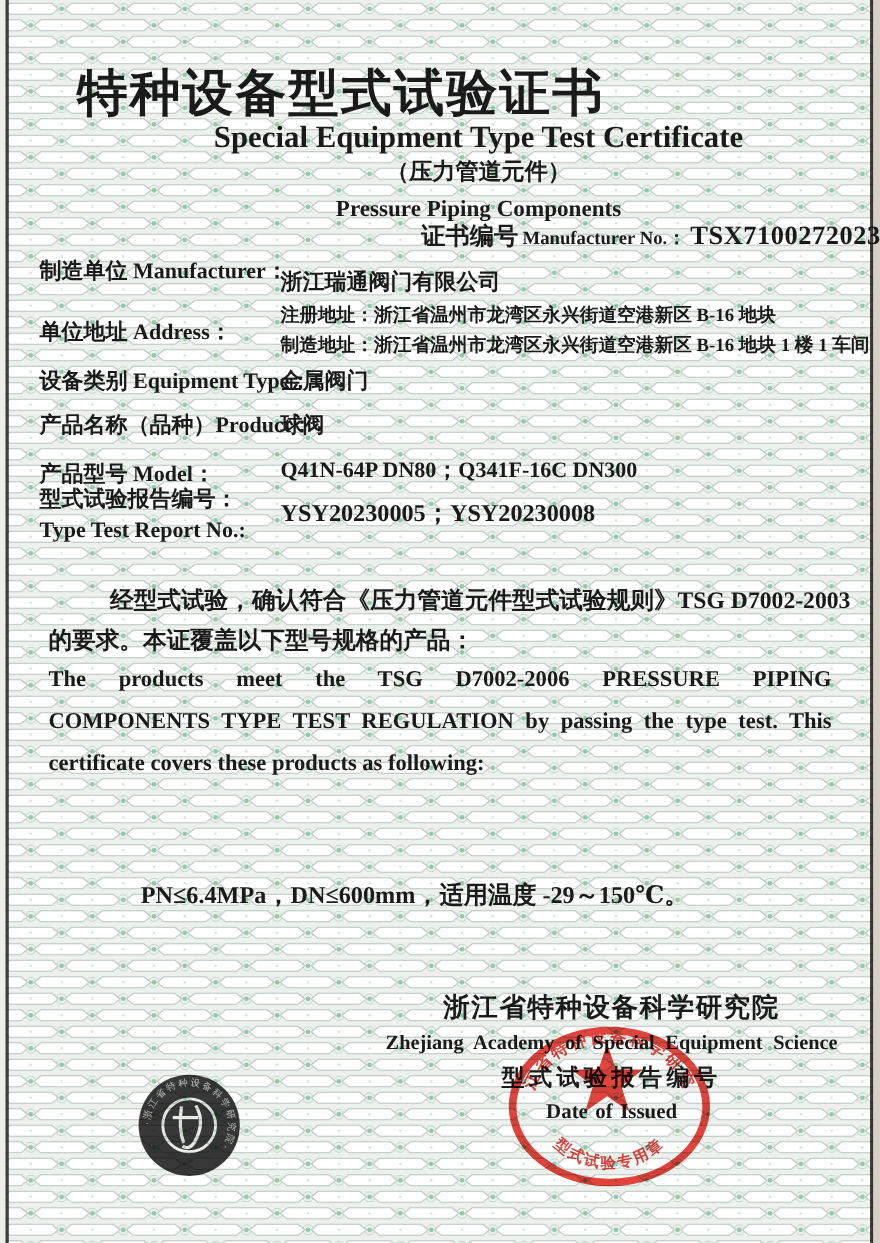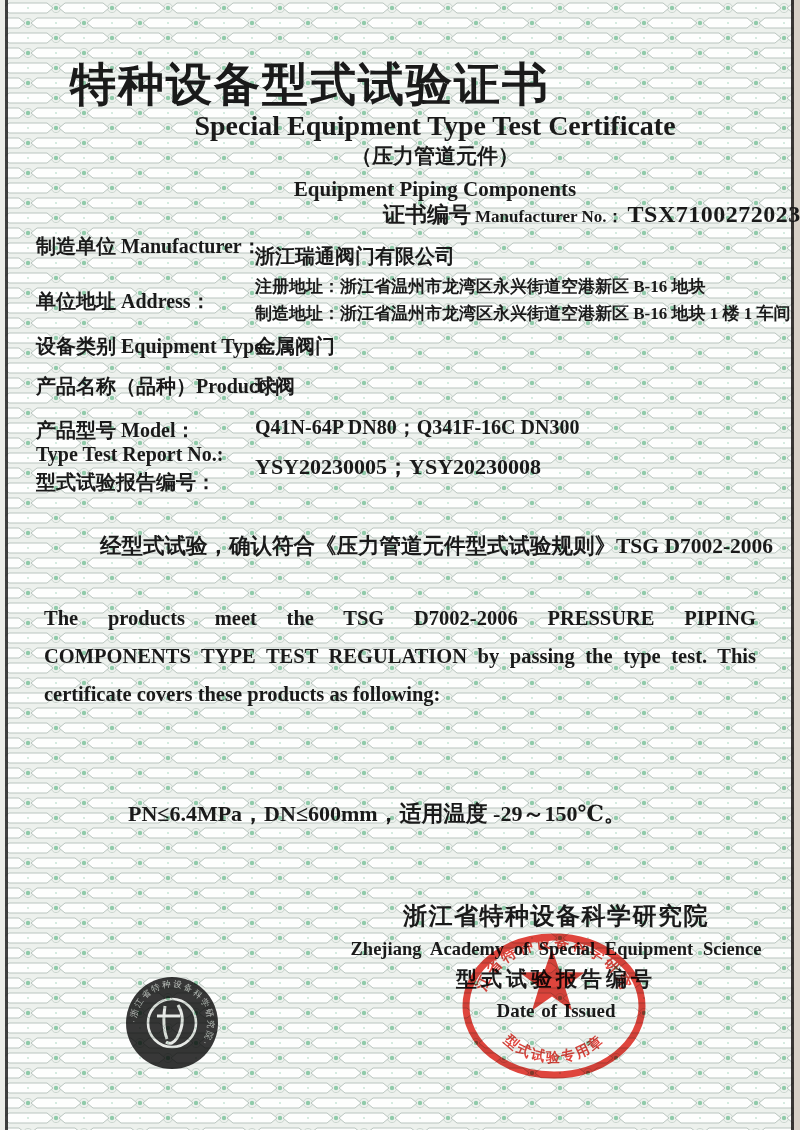--- a/index.html
+++ b/index.html
@@ -81,21 +81,21 @@
   </svg>
 
   <div class="abs edge-left-strip"></div>
   <div class="abs edge-left-line"></div>
   <div class="abs edge-right-line"></div>
   <div class="abs edge-right-strip"></div>
 
   <div class="abs title-cn">特种设备型式试验证书</div>
   <div class="abs title-en">Special Equipment Type Test Certificate</div>
   <div class="abs subtitle-cn">（压力管道元件）</div>
-  <div class="abs subtitle-en">Equipment Piping Components</div>
+  <div class="abs subtitle-en">Pressure Piping Components</div>
 
   <div class="abs cert-row">
     <span class="cert-label-cn">证书编号</span>
     <span class="cert-label-en">Manufacturer No.：</span>
     <span class="cert-no">TSX71002720230004</span>
   </div>
 
   <div class="flabel" style="top:233px"><span>制造单位</span> <span>Manufacturer：</span></div>
   <div class="fvalue" style="top:243px">浙江瑞通阀门有限公司</div>
 
@@ -106,26 +106,27 @@
   <div class="flabel" style="top:333px"><span>设备类别</span> <span>Equipment Type：</span></div>
   <div class="fvalue" style="top:333px">金属阀门</div>
 
   <div class="flabel" style="top:373px"><span>产品名称（品种）</span><span>Product：</span></div>
   <div class="fvalue" style="top:373px">球阀</div>
 
   <div class="flabel" style="top:417px"><span>产品型号</span> <span>Model：</span></div>
   <div class="fvalue" style="top:414px">Q41N-64P DN80；Q341F-16C DN300</div>
 
   <div class="flabel rep-label" style="top:440px">
+    <div>型式试验报告编号：</div>
     <div>Type Test Report No.:</div>
-    <div>型式试验报告编号：</div>
   </div>
   <div class="fvalue" style="top:452px;font-size:22px">YSY20230005；YSY20230008</div>
 
-  <div class="abs cn-line1">经型式试验，确认符合《压力管道元件型式试验规则》TSG D7002-2006</div>
+  <div class="abs cn-line1">经型式试验，确认符合《压力管道元件型式试验规则》TSG D7002-2003</div>
+  <div class="abs cn-line2">的要求。本证覆盖以下型号规格的产品：</div>
   <div class="abs en-line jline" style="top:607px">The products meet the TSG D7002-2006 PRESSURE PIPING</div>
   <div class="abs en-line jline" style="top:645px">COMPONENTS TYPE TEST REGULATION by passing the type test. This</div>
   <div class="abs en-line" style="top:683px">certificate covers these products as following:</div>
   <div class="abs spec-line">PN≤6.4MPa，DN≤600mm，适用温度 -29～150℃。</div>
 
   <div class="abs footer">
     <div class="org-cn">浙江省特种设备科学研究院</div>
     <div class="org-en">Zhejiang Academy of Special Equipment Science</div>
     <div class="date-cn">型式试验报告编号</div>
     <div class="date-label">Date of Issued</div>

